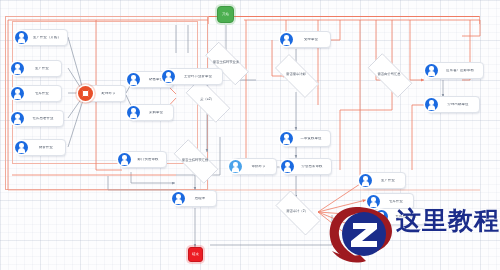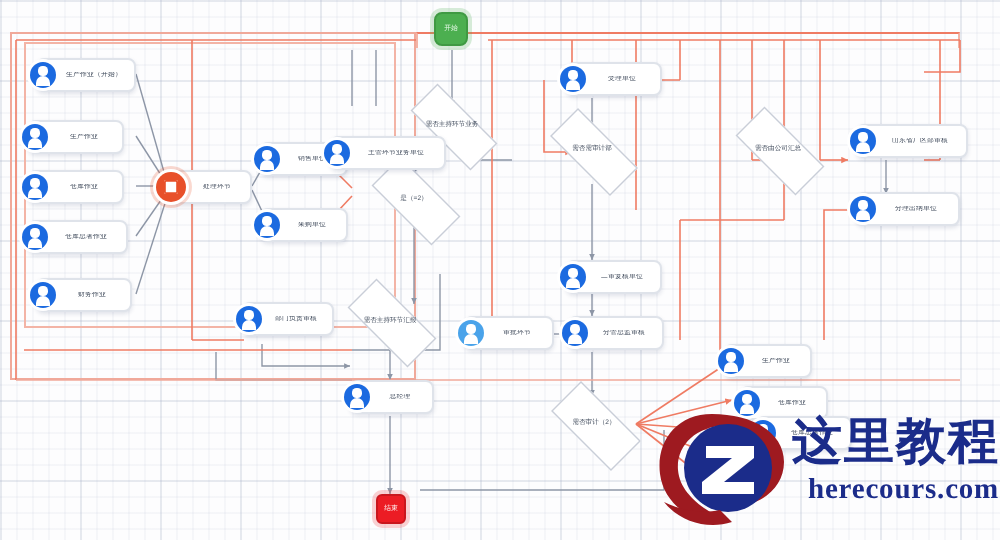--- a/index.html
+++ b/index.html
@@ -299,16 +299,15 @@
 
   <div id="wm">
     <svg class="zw" viewBox="0 0 72 62">
       <path d="M30,4 C12,4 2,18 4,34 C6,50 22,60 38,58 C26,52 14,44 13,32 C12,20 22,10 36,10 C48,10 56,18 56,28
                C56,40 46,48 36,50 C52,52 66,42 66,28 C66,13 50,4 30,4 Z" fill="#9e1a20"></path>
       <circle cx="38" cy="31" r="22" fill="#1b2c8a"></circle>
       <path d="M27,20 L51,20 L51,26 L36,38 L51,38 L51,44 L25,44 L25,38 L40,26 L27,26 Z" fill="#fff"></path>
       <path d="M6,48 C14,58 28,62 40,58 L34,52 C24,54 14,52 6,48 Z" fill="#9e1a20"></path>
     </svg>
     <div class="cn">这里教程网</div>
-    <div class="en">herecours.com</div>
   </div>
 
 </div>
 
 </body></html>

